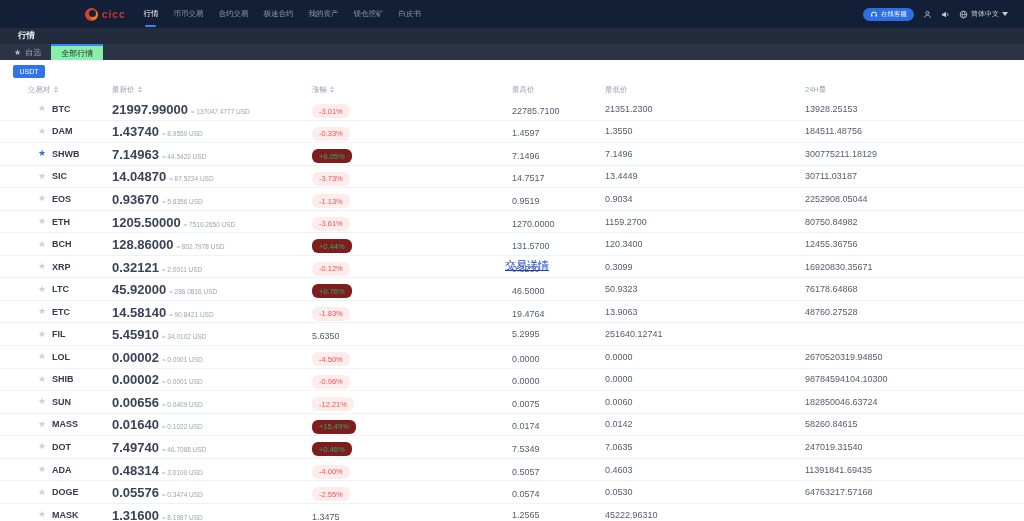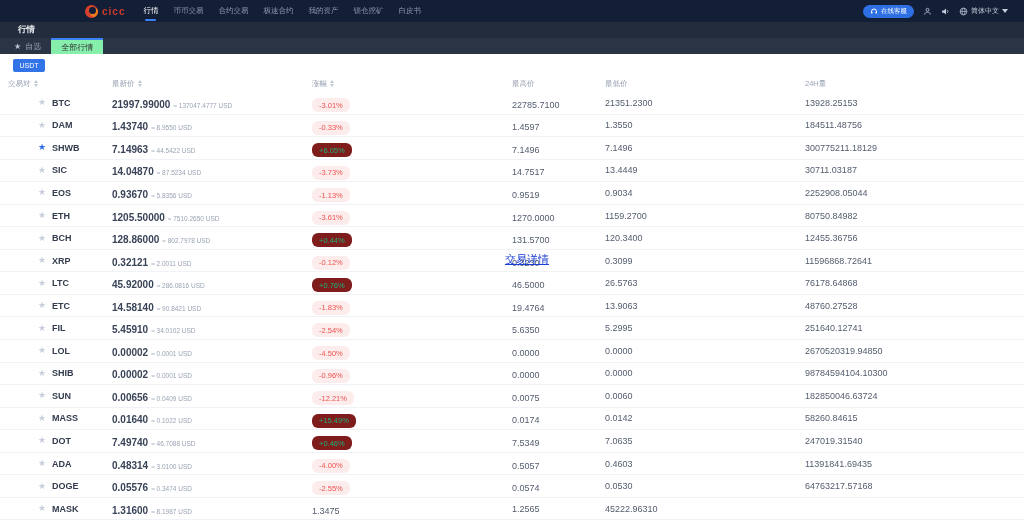--- a/index.html
+++ b/index.html
@@ -1,20 +1,20 @@
 <!DOCTYPE html>
 <html><head>
 <meta charset="utf-8">
 <style>
   * { margin:0; padding:0; box-sizing:border-box; }
   html,body { width:1024px; height:521px; overflow:hidden; background:#fff;
     font-family:"Liberation Sans","DejaVu Sans",sans-serif; }
 
   
-  .navbar { height:22px; background:#121f36; display:flex; align-items:center; padding:0 16px 0 85px; }
+  .navbar { height:28px; background:#121f36; display:flex; align-items:center; padding:0 16px 0 85px; }
   .brand { display:flex; align-items:center; gap:4px; cursor:pointer; }
   .brand-icon { width:13px; height:13px; border-radius:50%; background:#d8412c; position:relative; overflow:hidden; }
   .brand-icon::after { content:""; position:absolute; width:7px; height:7px; border-radius:50%; background:#121f36; top:2px; left:4px; box-shadow:2px 2px 0 1px #f07a1f; }
   .brand-text { color:#cf3a2b; font-size:10px; font-weight:bold; letter-spacing:1px; text-transform:lowercase; }
   .nav { display:flex; align-items:center; gap:15px; margin-left:18px; height:100%; }
   .nav-item { color:#8b97ab; font-size:7.5px; height:100%; display:flex; align-items:center; cursor:pointer; position:relative; white-space:nowrap; }
   .nav-item.active { color:#ffffff; }
   .nav-item.active::after { content:""; position:absolute; left:2px; right:2px; bottom:1px; height:2px; background:#3b82f6; border-radius:1px; }
   .nav-right { margin-left:auto; display:flex; align-items:center; gap:9px; }
   .support-pill { display:flex; align-items:center; gap:3px; background:#2f6fe4; border-radius:7px; height:13px; padding:0 7px; cursor:pointer; }
@@ -32,32 +32,32 @@
   .tab-fav { color:#97a1b3; padding:0 10px 0 14px; }
   .tab-fav .star { color:#b7c0cf; font-size:8px; }
   .tab-all { background:#86efac; color:#333; padding:0 10px; border-top:2px solid #3b82f6; }
 
   
   .content { background:#fff; }
   .quote-btn { margin:5px 0 3px 13px; width:32px; height:13px; background:#3273e8; color:#fff; font-size:7px; border:none; border-radius:2px; cursor:pointer; display:block; font-family:inherit; }
   .grid { display:grid; grid-template-columns:112px 200px 200px 93px 200px 1fr; align-items:center; }
   .thead { height:17px; color:#98a2b3; font-size:7.5px; }
   .thead .hcell { display:flex; align-items:center; }
-  .thead .hcell:first-child { padding-left:8px;align-items:center; }
+  .thead .hcell:first-child { padding-left:28px;align-items:center; }
   .sort { display:inline-flex; flex-direction:column; margin-left:3px; gap:1px; }
   .sort i { width:0; height:0; border-left:2.5px solid transparent; border-right:2.5px solid transparent; }
   .sort .up { border-bottom:3px solid #c2c9d4; }
   .sort .dn { border-top:3px solid #c2c9d4; }
 
   .row { height:22.55px; border-bottom:1px solid #f1f2f5; }
   .pair { padding-left:38px; display:flex; align-items:center; gap:6px; }
   .row-star { font-size:9px; color:#c8cedb; cursor:pointer; line-height:1; }
   .row-star.fav { color:#2f6fe4; }
   .sym { font-size:9px; color:#333c4e;font-weight:bold; }
-  .price-main { font-size:10px; color:#394358; font-weight:bold; }
+  .price-main { font-size:13px; color:#394358; font-weight:bold; }
   .price-sub { font-size:6.5px; color:#9aa4b4; margin-left:3px; }
   .badge { display:inline-block; font-size:7.5px; padding:2.5px 7px; border-radius:6px; }
   .badge.down { color:#ef5350; background:#fdecec; }
   .badge.up { color:#1eaf76; background:#7f1d1d; }
   .num { font-size:9px; color:#535c6e; }
   .hi-wrap { position:relative; display:inline-block; }
   .overlay-link { position:absolute; left:-7px; top:-6px; font-size:11px; color:#1a3fd6; text-decoration:underline; white-space:nowrap; cursor:pointer; }
 </style>
 </head>
 <body>
@@ -237,51 +237,50 @@
       </div>
       <div class="grid row">
         <div class="pair">
           <span class="row-star">★</span>
           <span class="sym">XRP</span>
         </div>
         <div><span class="price-main">0.32121</span><span class="price-sub">≈ 2.0011 USD</span></div>
         <div><span class="badge down">-0.12%</span></div>
         <div><span class="hi-wrap num">0.3230<a class="overlay-link">交易详情</a></span></div>
         <div class="num">0.3099</div>
-        <div class="num">11596868.72641</div>
+        <div class="num">16920830.35671</div>
       </div>
       <div class="grid row">
         <div class="pair">
           <span class="row-star">★</span>
           <span class="sym">LTC</span>
         </div>
         <div><span class="price-main">45.92000</span><span class="price-sub">≈ 286.0816 USD</span></div>
         <div><span class="badge up">+0.76%</span></div>
         <div><span class="hi-wrap num">46.5000</span></div>
-        <div class="num">26.5763</div>
+        <div class="num">50.9323</div>
         <div class="num">76178.64868</div>
       </div>
       <div class="grid row">
         <div class="pair">
           <span class="row-star">★</span>
           <span class="sym">ETC</span>
         </div>
         <div><span class="price-main">14.58140</span><span class="price-sub">≈ 90.8421 USD</span></div>
         <div><span class="badge down">-1.83%</span></div>
         <div><span class="hi-wrap num">19.4764</span></div>
         <div class="num">13.9063</div>
         <div class="num">48760.27528</div>
       </div>
       <div class="grid row">
         <div class="pair">
           <span class="row-star">★</span>
           <span class="sym">FIL</span>
         </div>
         <div><span class="price-main">5.45910</span><span class="price-sub">≈ 34.0102 USD</span></div>
-        <div><span class="badge down">-2.54%</span></div>
         <div><span class="hi-wrap num">5.6350</span></div>
         <div class="num">5.2995</div>
         <div class="num">251640.12741</div>
       </div>
       <div class="grid row">
         <div class="pair">
           <span class="row-star">★</span>
           <span class="sym">LOL</span>
         </div>
         <div><span class="price-main">0.00002</span><span class="price-sub">≈ 0.0001 USD</span></div>

